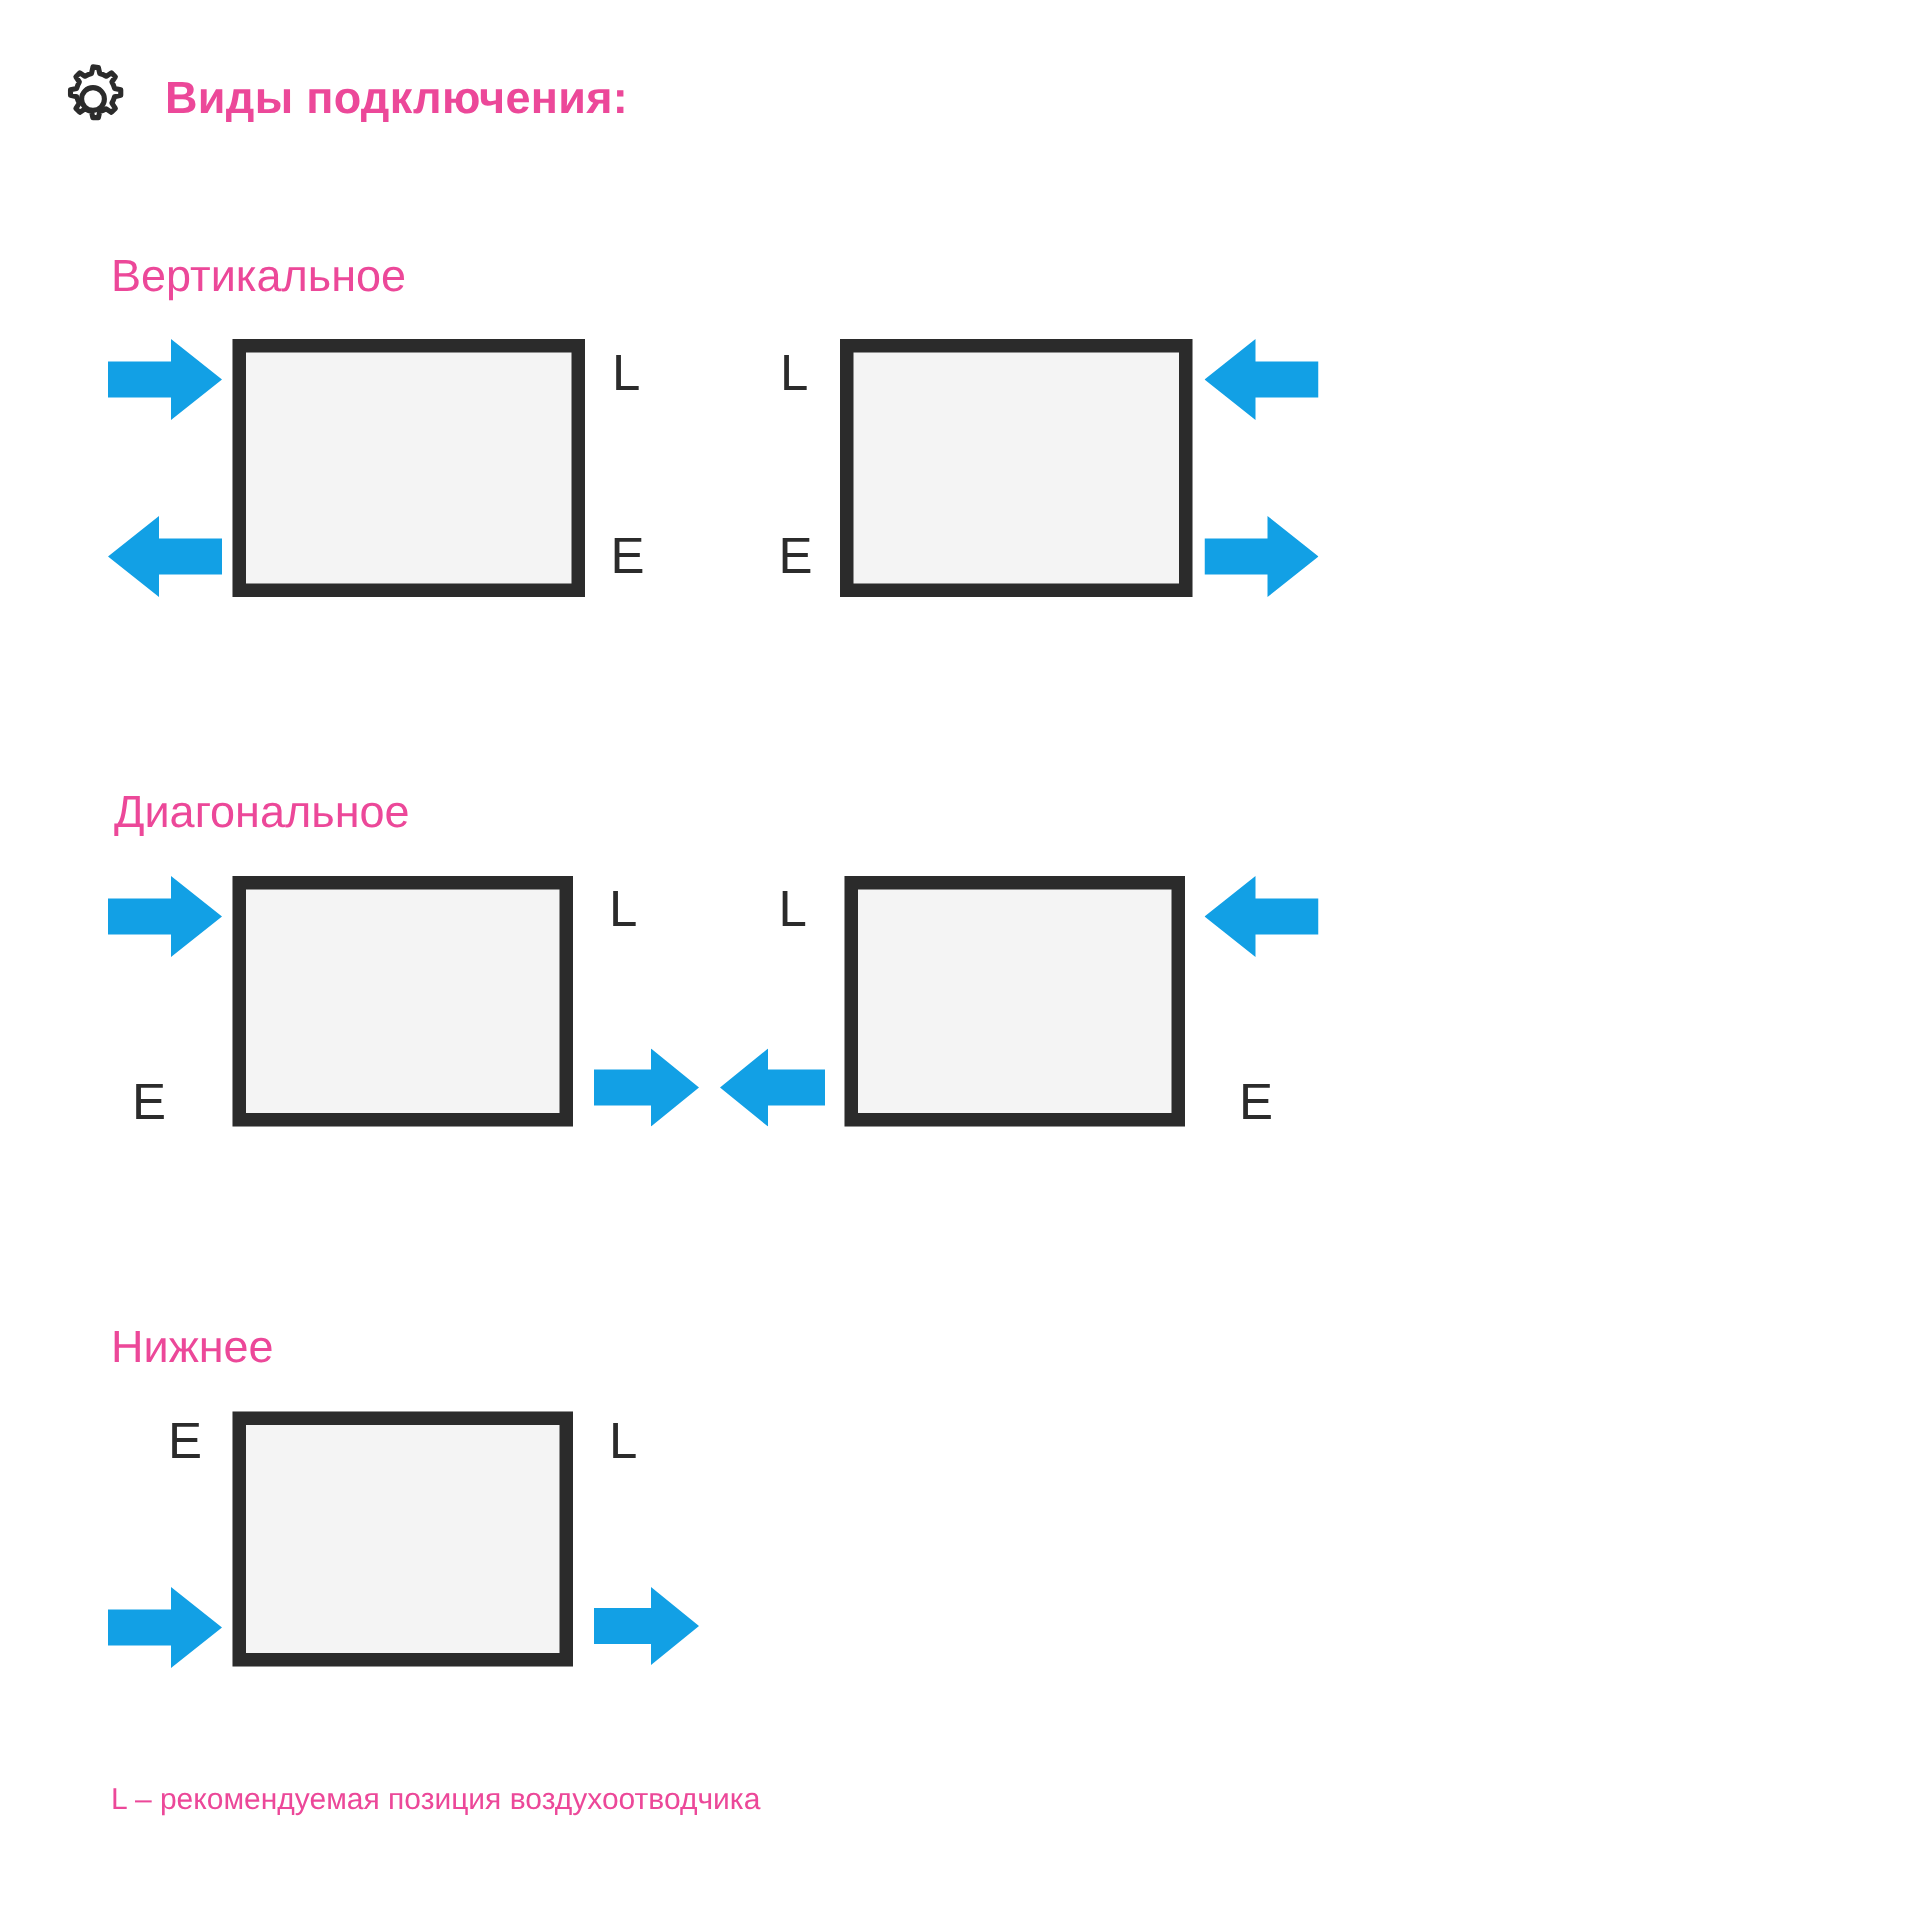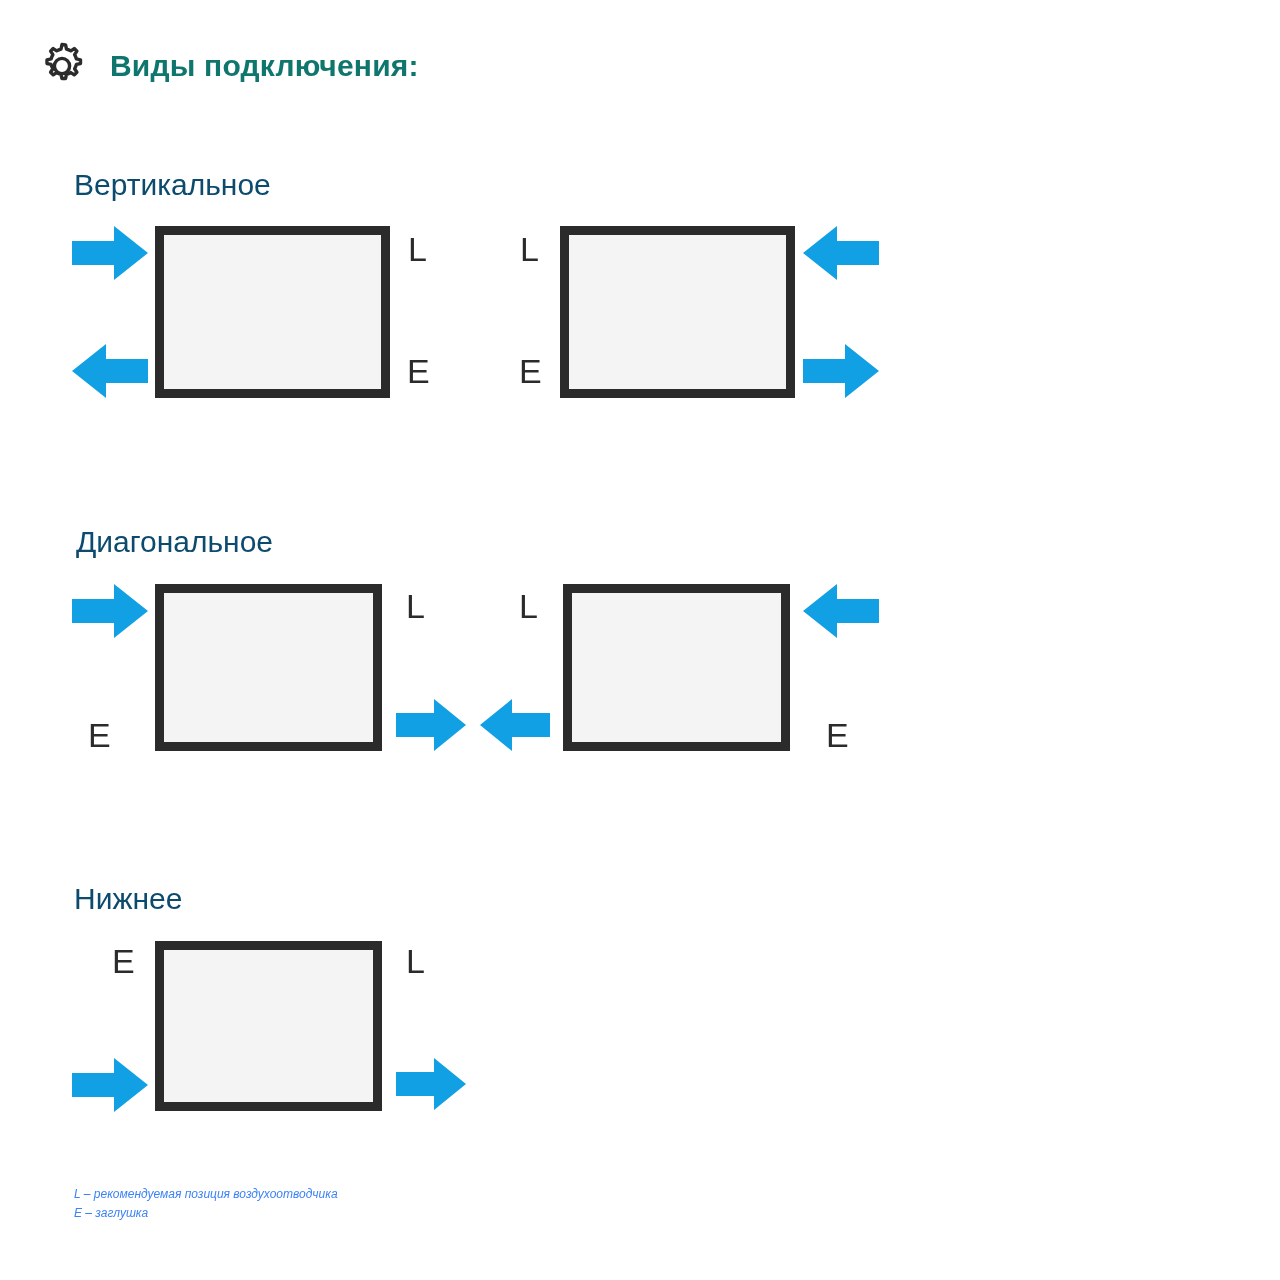--- a/index.html
+++ b/index.html
@@ -26,31 +26,31 @@
     gap: 22px;
   }
   .gear-icon {
     width: 52px;
     height: 52px;
     display: block;
   }
   .header-title {
     font-size: 30px;
     font-weight: bold;
-    color: #0f766e;
+    color: #ec4899;
     letter-spacing: 0.2px;
     white-space: nowrap;
   }
 
   
   .section-title {
     position: absolute;
     font-size: 30px;
     font-weight: normal;
-    color: #0c4a6e;
+    color: #ec4899;
     white-space: nowrap;
   }
 
   
   .radiator {
     position: absolute;
     border: 9px solid #2b2b2b;
     background: #f4f4f4;
     box-sizing: border-box;
   }
@@ -70,25 +70,24 @@
   }
   .arrow svg { display: block; }
 
   
   .legend {
     position: absolute;
     left: 74px;
     top: 1185px;
   }
   .legend-line {
-    font-size: 12px;
-    color: #3b82f6;
+    font-size: 20px;
+    color: #ec4899;
     line-height: 1.55;
     white-space: nowrap;
-    font-style: italic;
   }
 </style>
 </head>
 <body>
 
 <div class="header">
   <span class="gear-icon">
     <svg width="52" height="52" viewBox="0 0 52 52" aria-hidden="true">
       <path d="M26 4.5 l3.6 0.45 0.9 4.1 a17.6 17.6 0 0 1 4.3 1.8 l3.5-2.3 2.6 2.6 -2.3 3.5 a17.6 17.6 0 0 1 1.8 4.3 l4.1 0.9 0 3.7 -4.1 0.9 a17.6 17.6 0 0 1 -1.8 4.3 l2.3 3.5 -2.6 2.6 -3.5-2.3 a17.6 17.6 0 0 1 -4.3 1.8 l-0.9 4.1 -3.7 0 -0.9-4.1 a17.6 17.6 0 0 1 -4.3-1.8 l-3.5 2.3 -2.6-2.6 2.3-3.5 a17.6 17.6 0 0 1 -1.8-4.3 l-4.1-0.9 0-3.7 4.1-0.9 a17.6 17.6 0 0 1 1.8-4.3 l-2.3-3.5 2.6-2.6 3.5 2.3 a17.6 17.6 0 0 1 4.3-1.8 l0.9-4.1 z" fill="none" stroke="#2b2b2b" stroke-width="3.4" stroke-linejoin="round"></path>
       <circle cx="26" cy="26" r="7.6" fill="none" stroke="#2b2b2b" stroke-width="3.4"></circle>
@@ -168,14 +167,13 @@
     </svg>
 </div>
 <div class="arrow" style="left:396px; top:1058px;">
   <svg width="70" height="52" viewBox="0 0 70 52">
       <path d="M0 14 h38 V0 l32 26 -32 26 V38 H0 Z" fill="#12A0E5"></path>
     </svg>
 </div>
 
 <div class="legend">
   <div class="legend-line">L – рекомендуемая позиция воздухоотводчика</div>
-  <div class="legend-line">E – заглушка</div>
 </div>
 
 </body></html>

